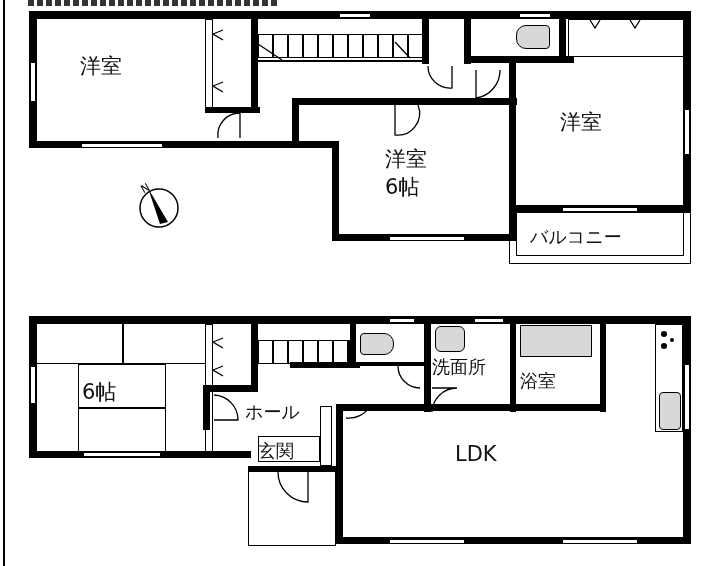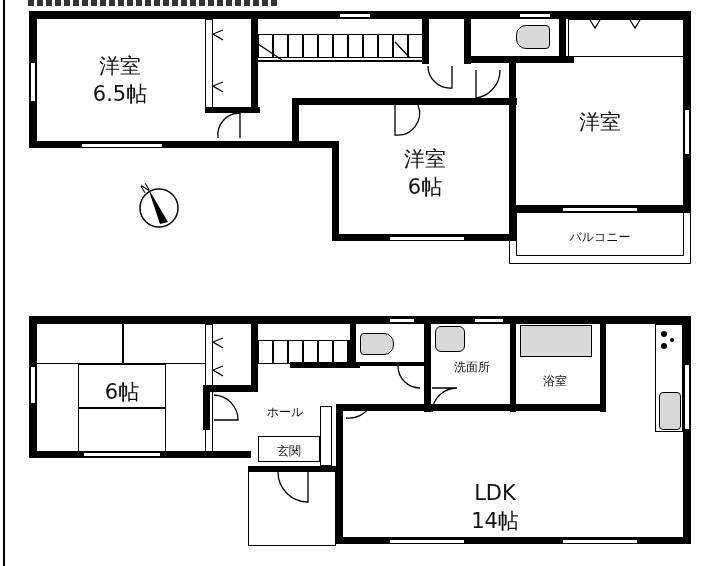--- a/index.html
+++ b/index.html
@@ -1,21 +1,21 @@
 <!DOCTYPE html>
 <html><head>
 <meta charset="utf-8">
 <style>
   html,body{margin:0;padding:0;background:#fff;}
   body{width:714px;height:566px;position:relative;overflow:hidden;font-family:"DejaVu Sans",sans-serif;color:#000;}
   .abs{position:absolute;}
   .wall{position:absolute;background:#000;}
   .thin{position:absolute;border:1px solid #000;box-sizing:border-box;}
-  .label{position:absolute;text-align:center;font-size:21px;line-height:28px;color:#111;}
-  .label.small{font-size:12px;line-height:22px;}
+  .label{position:absolute;font-size:21px;line-height:28px;color:#111;}
+  .label.small{font-size:18px;line-height:22px;}
   .win{position:absolute;background:#fff;border-top:1px solid #000;border-bottom:1px solid #000;box-sizing:border-box;}
   .winv{position:absolute;background:#fff;border-left:1px solid #000;border-right:1px solid #000;box-sizing:border-box;}
   svg{position:absolute;left:0;top:0;}
 </style>
 </head>
 <body>
 
 <div class="wall" style="left:3px;top:0;width:2px;height:566px;"></div>
 
 <div class="abs" style="left:28px;top:0;width:250px;height:6px;background:repeating-linear-gradient(90deg,#000 0 6px,#fff 6px 9px);opacity:.8;"></div>
@@ -56,21 +56,20 @@
   <div class="win" style="left:82px;top:143px;width:80px;height:5px;"></div>
   <div class="win" style="left:390px;top:236px;width:74px;height:5px;"></div>
   <div class="win" style="left:563px;top:207px;width:74px;height:5px;"></div>
   <div class="win" style="left:340px;top:13px;width:30px;height:5px;"></div>
   <div class="win" style="left:520px;top:13px;width:30px;height:5px;"></div>
   <div class="winv" style="left:30px;top:63px;width:6px;height:38px;"></div>
   <div class="winv" style="left:684px;top:110px;width:6px;height:44px;"></div>
 
   <div class="label" style="left:80px;top:52px;width:80px;">
     <div>洋室</div>
-    <div>6.5帖</div>
   </div>
   <div class="label" style="left:385px;top:145px;width:80px;">
     <div>洋室</div>
     <div>6帖</div>
   </div>
   <div class="label" style="left:560px;top:108px;width:80px;">
     <div>洋室</div>
   </div>
   <div class="label small" style="left:530px;top:226px;width:140px;">バルコニー</div>
 </div>
@@ -140,23 +139,22 @@
   <div class="winv" style="left:30px;top:367px;width:6px;height:36px;"></div>
   <div class="winv" style="left:684px;top:365px;width:6px;height:64px;"></div>
 
   <div class="label" style="left:82px;top:378px;width:80px;">
     <div>6帖</div>
   </div>
   <div class="label small" style="left:245px;top:401px;width:80px;">ホール</div>
   <div class="label small" style="left:258px;top:440px;width:62px;">玄関</div>
   <div class="label small" style="left:432px;top:356px;width:80px;">洗面所</div>
   <div class="label small" style="left:520px;top:370px;width:70px;">浴室</div>
-  <div class="label" style="left:455px;top:440px;width:80px;margin-top:39px;">
+  <div class="label" style="left:455px;top:440px;width:80px;">
     <div>LDK</div>
-    <div>14帖</div>
   </div>
 </div>
 
 <svg width="714" height="566" viewBox="0 0 714 566" style="pointer-events:none;">
   <g fill="none" stroke="#000" stroke-width="1.3">
     <path d="M218 138 A22 22 0 0 1 240 113 L240 138"></path>
     <path d="M395 105 L395 135 A22 22 0 0 0 418 105"></path>
     <path d="M428 66 A22 22 0 0 0 452 88 L452 66"></path>
     <path d="M500 70 A28 28 0 0 1 476 98 L476 70"></path>
     <path d="M214 395 A25 25 0 0 1 238 420 L214 420"></path>

